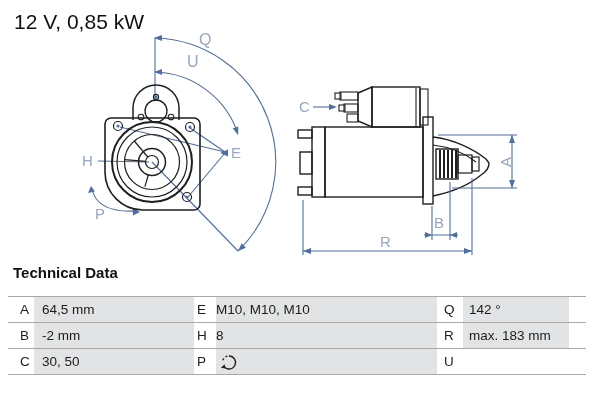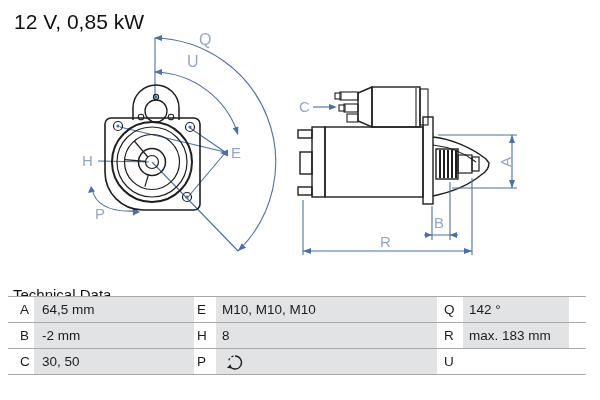--- a/index.html
+++ b/index.html
@@ -1,29 +1,29 @@
 <!DOCTYPE html>
 <html><head>
 <meta charset="utf-8">
 <style>
   html,body{margin:0;padding:0;background:#ffffff;}
   body{width:600px;height:400px;position:relative;overflow:hidden;
        font-family:"Liberation Sans","DejaVu Sans",sans-serif;color:#1c1c1c;}
   .title{position:absolute;left:14px;top:10px;font-size:21px;font-weight:400;color:#111;}
   .drawing{position:absolute;left:0;top:0;width:600px;height:270px;}
-  .section-heading{position:absolute;left:13px;top:286px;font-size:15px;font-weight:400;color:#111;}
+  .section-heading{position:absolute;left:13px;top:264px;font-size:15px;font-weight:700;color:#111;}
   .tdata{position:absolute;left:8px;top:296px;width:578px;border-bottom:1px solid #a9a9a9;}
   .trow{display:flex;height:25px;border-top:1px solid #a9a9a9;align-items:stretch;}
   .cell{display:flex;align-items:center;font-size:13.5px;box-sizing:border-box;}
   .kcell{background:#ffffff;}
   .vcell{background:#e2e3e4;}
   .k1{width:26px;padding-left:12px;}
   .v1{width:160px;padding-left:8px;}
   .k2{width:22px;padding-left:3px;}
-  .v2{width:221px;padding-left:6px;}
+  .v2{width:221px;}
   .k3{width:26px;padding-left:7px;}
   .v3{width:106px;padding-left:6px;}
   .rot-icon{margin-left:2px;}
   svg text{font-family:"Liberation Sans","DejaVu Sans",sans-serif;}
   .dimlabel{fill:#97a6c5;font-size:15px;}
   .dimlabel-big{fill:#97a6c5;font-size:16px;}
 </style>
 </head>
 <body>
 

